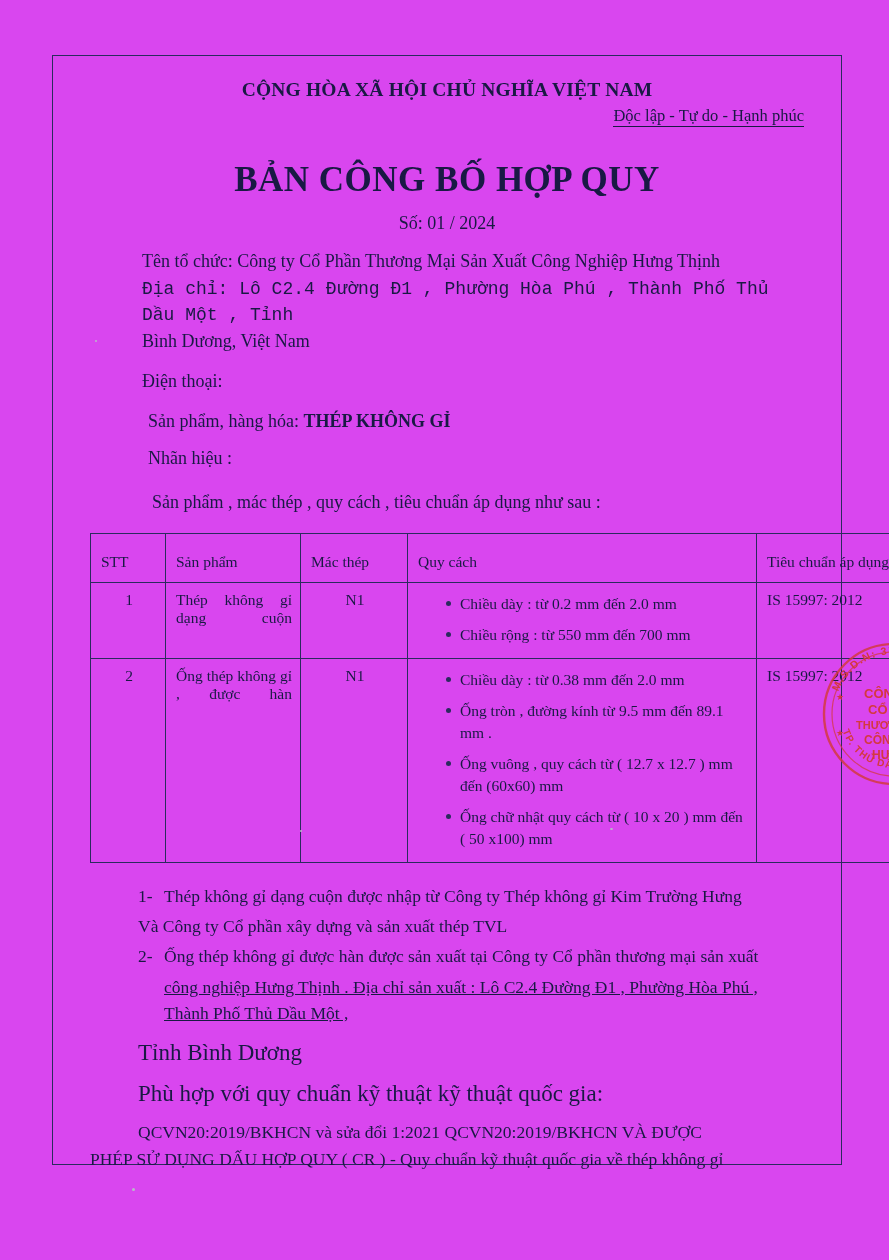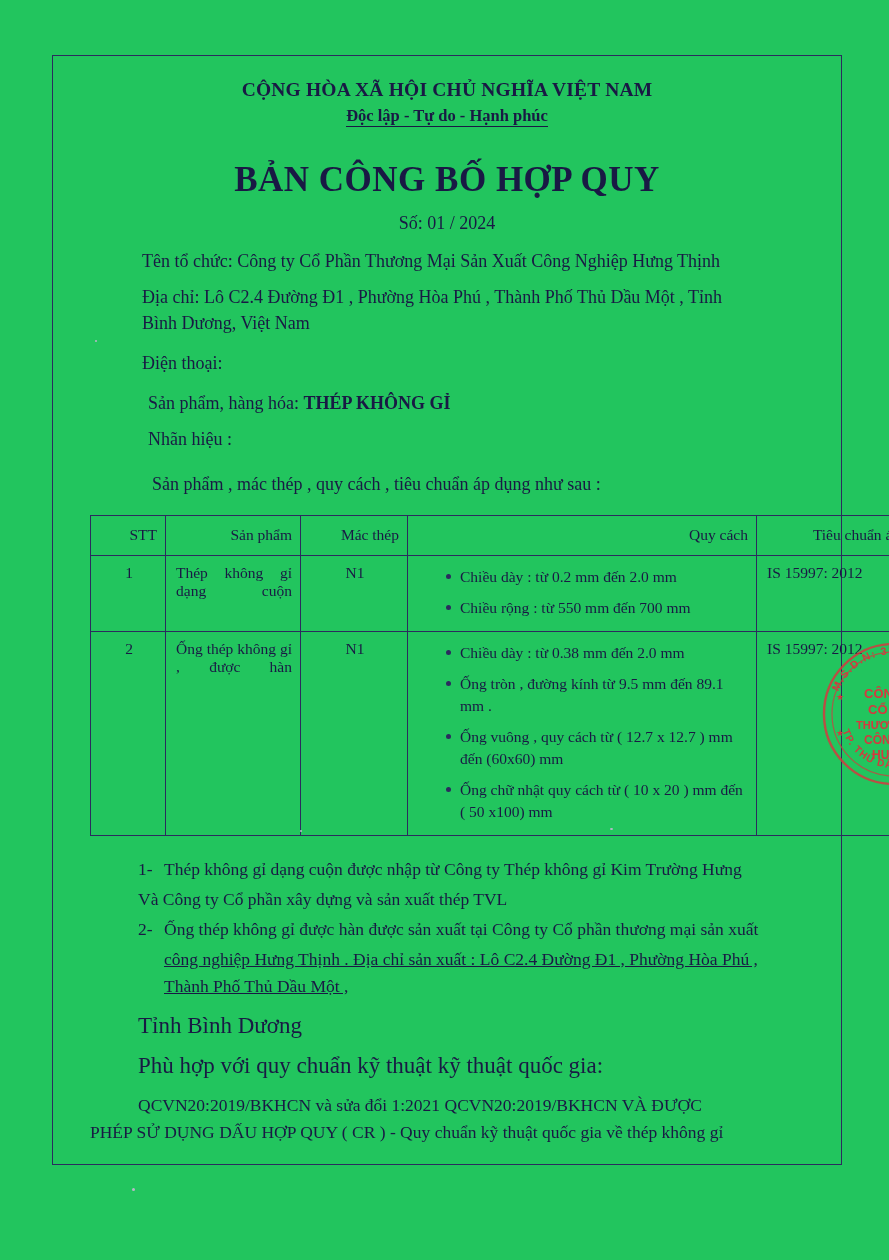--- a/index.html
+++ b/index.html
@@ -13,21 +13,21 @@
     font-family: "Liberation Serif", serif;
     color: #1a1a3a;
     position: relative;
     overflow: hidden;
   }
   .page {
     position: absolute;
     left: 0; top: 0;
     width: 889px;
     height: 1260px;
-    background: #22c55e;
+    background: #d946ef;
   }
   .doc-frame {
     position: absolute;
     left: 52px;
     top: 55px;
     width: 790px;
     height: 1110px;
     border: 1px solid #2b2b5e;
     box-sizing: border-box;
   }
@@ -41,22 +41,22 @@
   }
   .national-title {
     text-align: center;
     font-weight: bold;
     font-size: 19.5px;
     letter-spacing: 0.2px;
     margin-top: 6px;
     color: #191944;
   }
   .national-sub {
-    text-align: center;
-    font-weight: bold;
+    text-align: right;
+    font-weight: normal;
     font-size: 16.5px;
     margin-top: 5px;
     color: #191944;
   }
   .national-sub span {
     border-bottom: 1.5px solid #191944;
     padding-bottom: 1px;
   }
   .main-title {
     text-align: center;
@@ -91,22 +91,22 @@
   }
   table.spec td, table.spec th {
     border: 1px solid #2b2b5e;
     vertical-align: top;
     font-size: 15.5px;
     padding: 8px 8px 10px 10px;
     color: #191944;
     font-weight: normal;
   }
   table.spec th {
-    text-align: right;
-    padding-top: 10px;
+    text-align: left;
+    padding-top: 19px;
     padding-bottom: 11px;
   }
   .col-stt { width: 56px; text-align: center; }
   .col-sp { width: 116px; }
   .col-mac { width: 88px; text-align: center; }
   .col-qc { width: 330px; }
   .col-tc { width: 168px; }
   td.center { text-align: center; }
   td.justify { text-align: justify; text-align-last: justify; }
   ul.specs {
@@ -193,21 +193,21 @@
 
   <div class="inner">
 
     <div class="national-title">CỘNG HÒA XÃ HỘI CHỦ NGHĨA VIỆT NAM</div>
     <div class="national-sub"><span>Độc lập - Tự do - Hạnh phúc</span></div>
 
     <div class="main-title">BẢN CÔNG BỐ HỢP QUY</div>
     <div class="doc-number">Số: 01 / 2024</div>
 
     <div class="field-line indent1">Tên tổ chức: Công ty Cổ Phần Thương Mại Sản Xuất Công Nghiệp Hưng Thịnh</div>
-    <div class="field-line indent1" style="margin-top:10px;">Địa chỉ: Lô C2.4 Đường Đ1 , Phường Hòa Phú , Thành Phố Thủ Dầu Một , Tỉnh</div>
+    <div class="field-line indent1" style="margin-top:2px;font-family:Liberation Mono, monospace;">Địa chỉ: Lô C2.4 Đường Đ1 , Phường Hòa Phú , Thành Phố Thủ Dầu Một , Tỉnh</div>
     <div class="field-line" style="margin-top:0;margin-left:52px;">Bình Dương, Việt Nam</div>
 
     <div class="field-line indent1">Điện thoại:</div>
 
     <div class="field-line indent2">
       <span>Sản phẩm, hàng hóa:</span>
       <span class="bold">THÉP KHÔNG GỈ</span>
     </div>
 
     <div class="field-line indent2" style="margin-top:10px;">Nhãn hiệu :</div>

